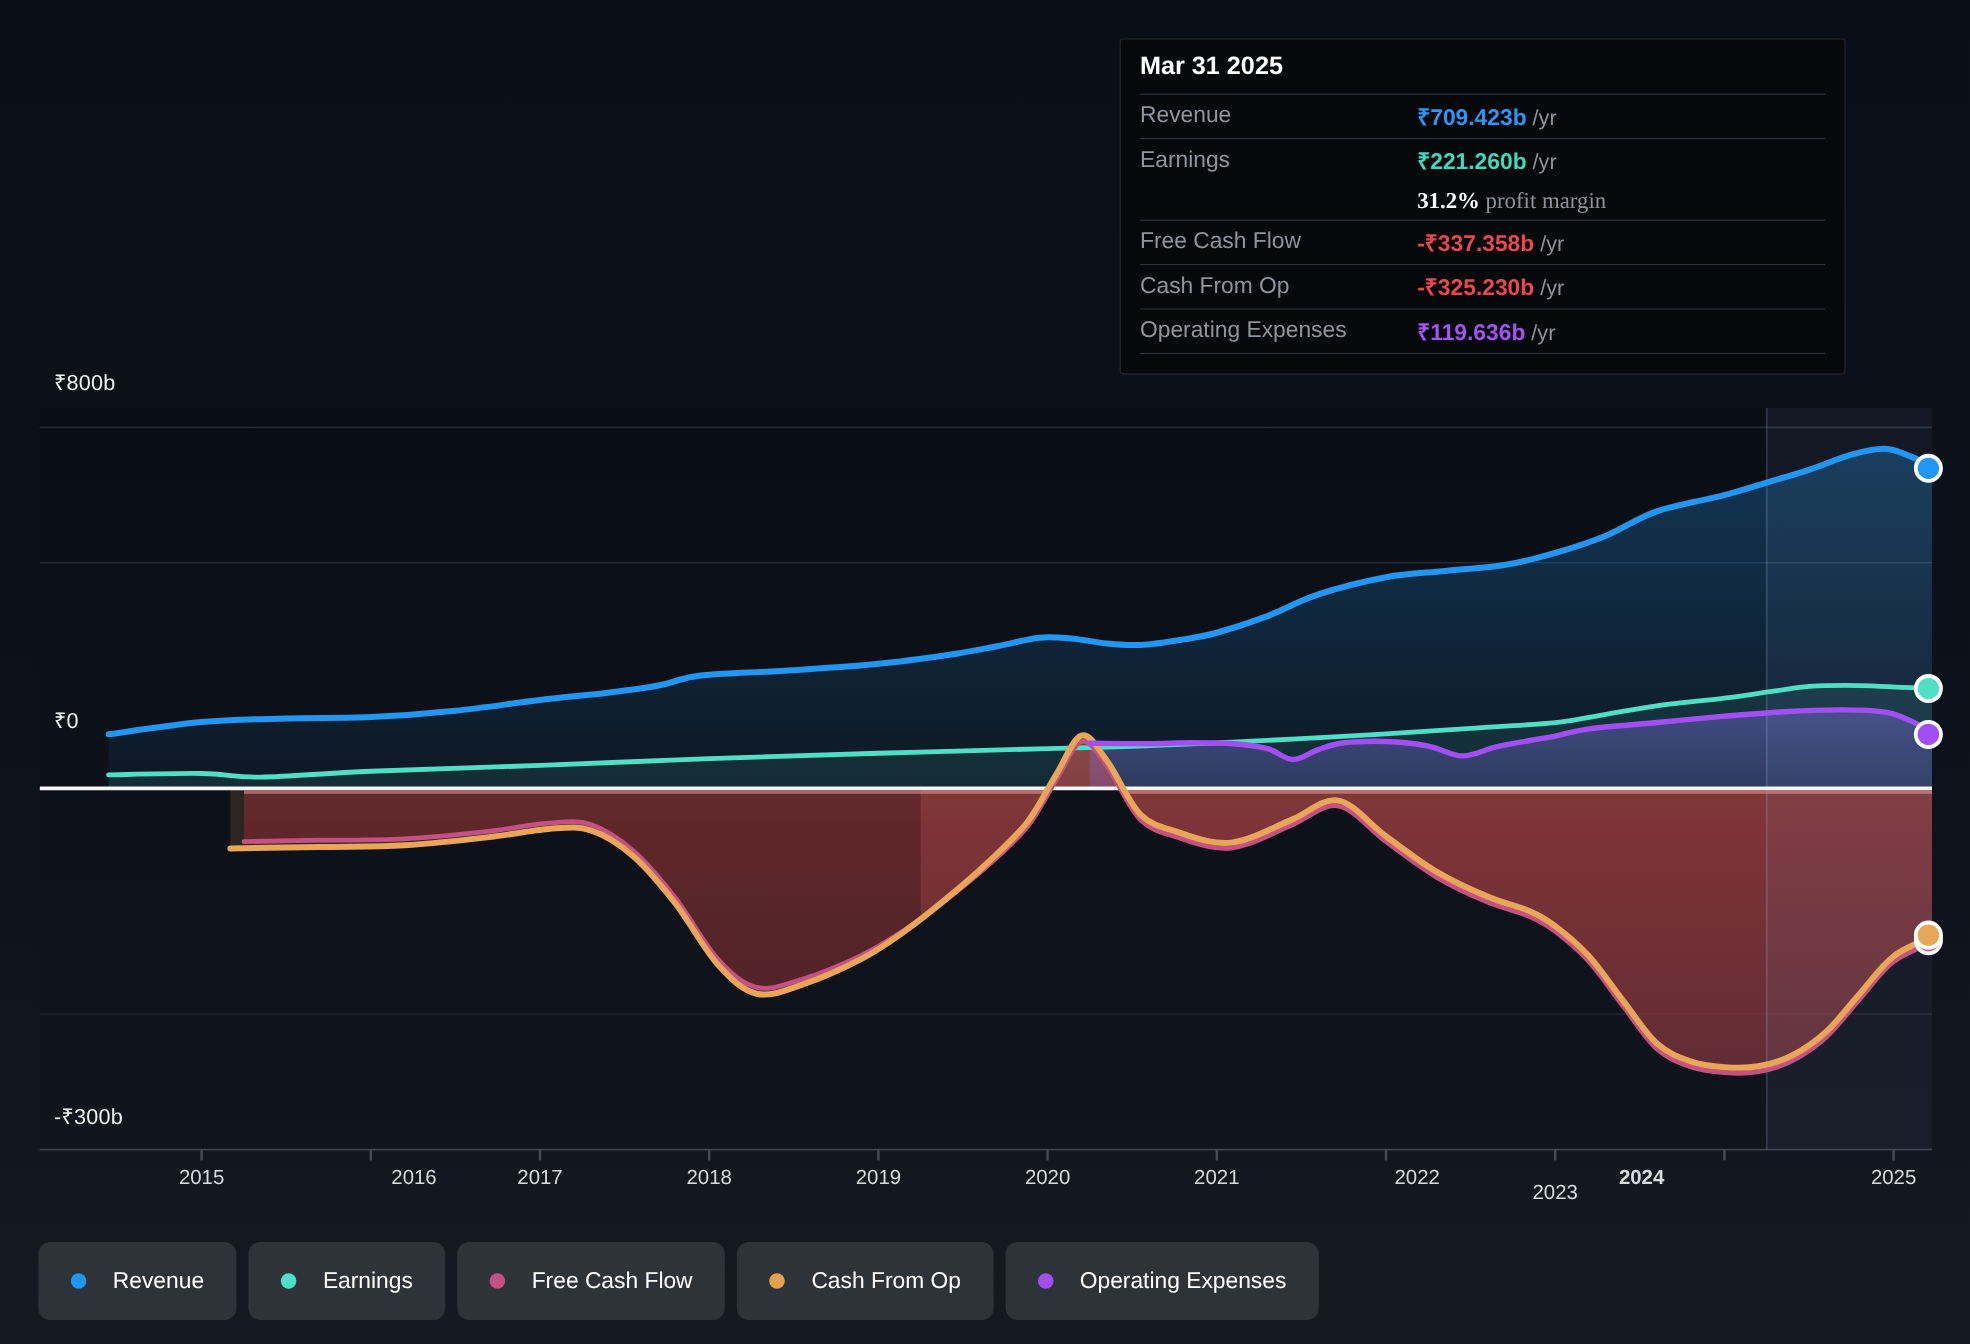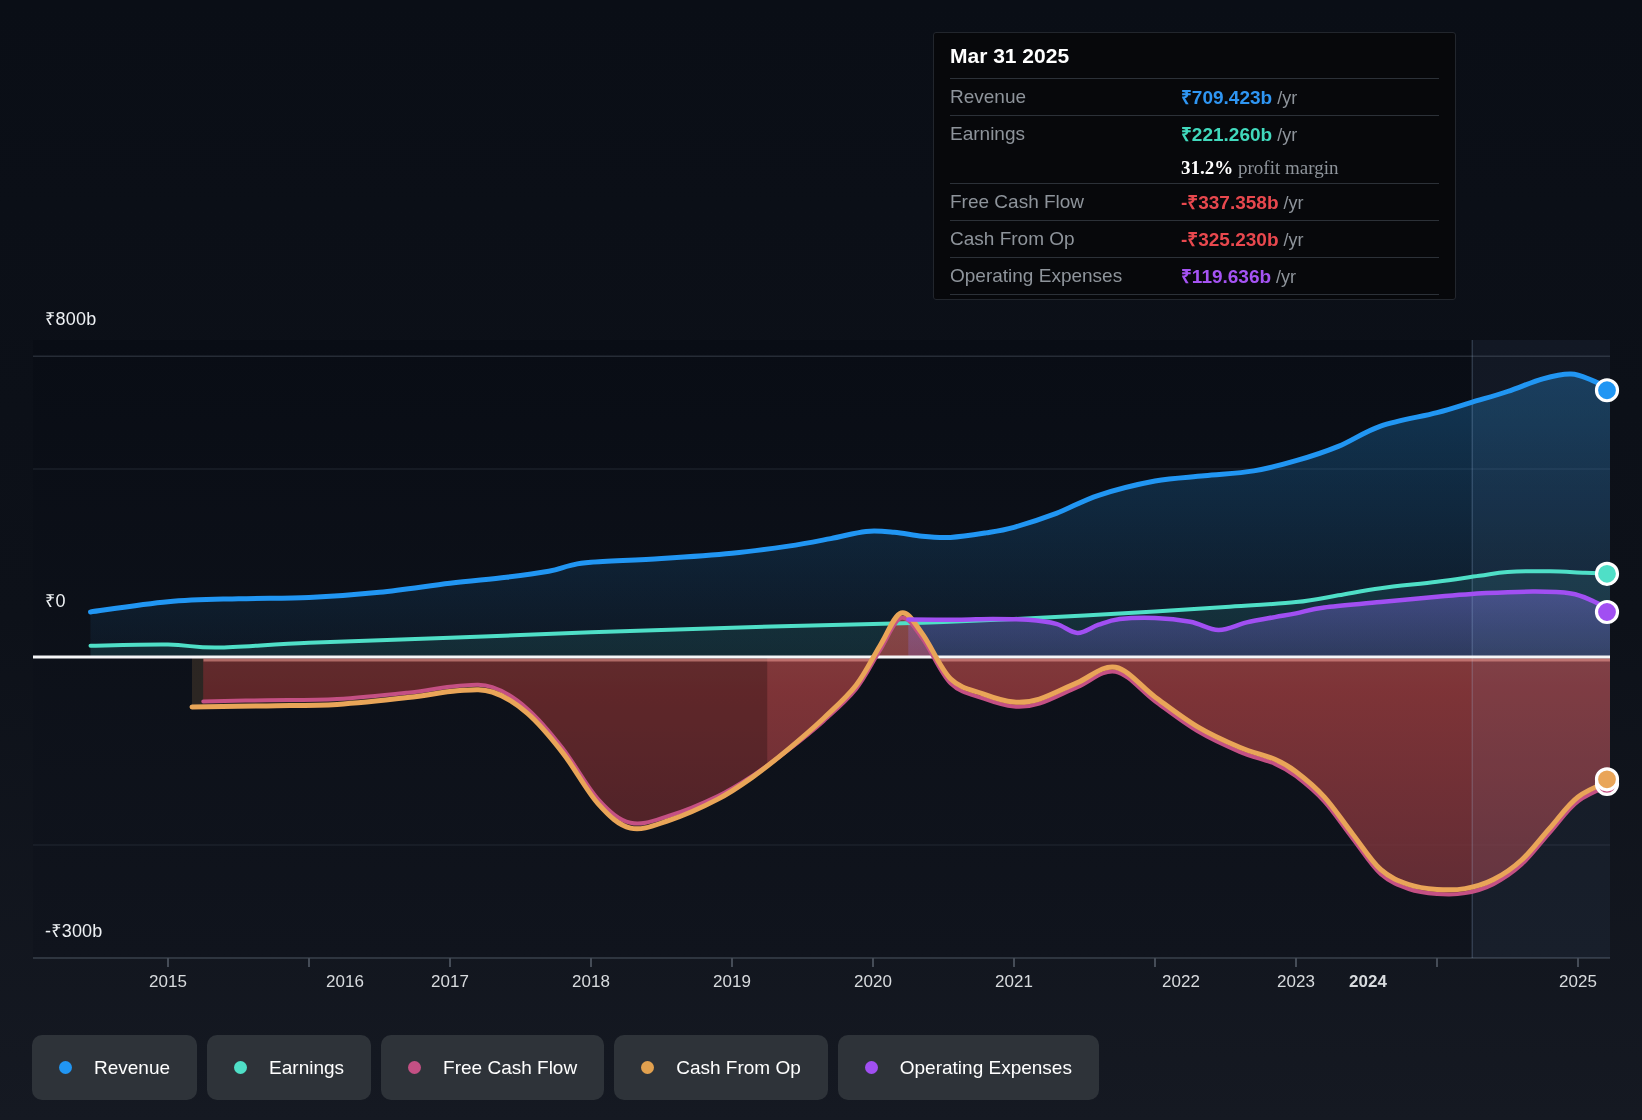--- a/index.html
+++ b/index.html
@@ -5,23 +5,23 @@
   html,body{margin:0;padding:0;background:#0c1018;}
   #stage{position:relative;width:1642px;height:1120px;overflow:hidden;
          background:linear-gradient(180deg,#0a0e16 0%,#0d1119 55%,#151922 100%);
          font-family:"Liberation Sans",sans-serif;}
   #chart-svg{position:absolute;left:0;top:0;}
   .ylabel{position:absolute;left:45px;transform:translateY(-50%);
           color:#eef1f4;font-size:18px;letter-spacing:.2px;text-align:center;}
   .xlabel{position:absolute;transform:translate(-50%,-50%);top:982px;
           color:#d8dbde;font-size:17px;}
   
-  #tooltip{position:absolute;left:933px;top:32px;width:523px;
+  #tooltip{position:absolute;left:933px;top:32px;width:605px;
            background:#07080b;border:1px solid #22262d;border-radius:3px;
-           box-sizing:border-box;padding:0 16px 4px 16px;}
+           box-sizing:border-box;padding:0 16px 16px 16px;}
   #tooltip .tt-title{color:#ffffff;font-size:21px;font-weight:bold;
            padding:11px 0 10px 0;border-bottom:1px solid #2c3138;}
   .tt-row{position:relative;height:36px;display:flex;align-items:center;
           border-bottom:1px solid #2c3138;}
   .tt-row.no-border{border-bottom:none;}
   .tt-label{color:#8e949b;font-size:19px;}
   .tt-value{position:absolute;left:231px;font-size:19px;font-weight:bold;}
   .tt-suffix{color:#8e949b;font-weight:normal;font-size:18px;margin-top:16px;}
   .tt-subrow{position:relative;height:31px;display:flex;align-items:center;
           border-bottom:1px solid #2c3138;}
@@ -110,21 +110,21 @@
 
   <div id="xlabels">
       <div class="xlabel" style="left: 168px;">2015</div>
       <div class="xlabel" style="left: 309px; margin-left: 36px;">2016</div>
       <div class="xlabel" style="left: 450px;">2017</div>
       <div class="xlabel" style="left: 591px;">2018</div>
       <div class="xlabel" style="left: 732px;">2019</div>
       <div class="xlabel" style="left: 873px;">2020</div>
       <div class="xlabel" style="left: 1014px;">2021</div>
       <div class="xlabel" style="left: 1181px; text-align: center;">2022</div>
-      <div class="xlabel" style="left: 1296px;">2023</div>
+      <div class="xlabel" style="left: 1296px; margin-top: 12px;">2023</div>
       <div class="xlabel" style="left: 1368px; font-weight: bold;">2024</div>
       <div class="xlabel" style="left: 1578px;">2025</div>
     </div>
 
   <div id="tooltip">
     <div class="tt-title">Mar 31 2025</div>
     <div id="tt-rows">
         <div class="tt-row">
           <span class="tt-label">Revenue</span>
           <span class="tt-value" style="color: rgb(47, 150, 243);">₹709.423b<span class="tt-suffix"> /yr</span></span>

